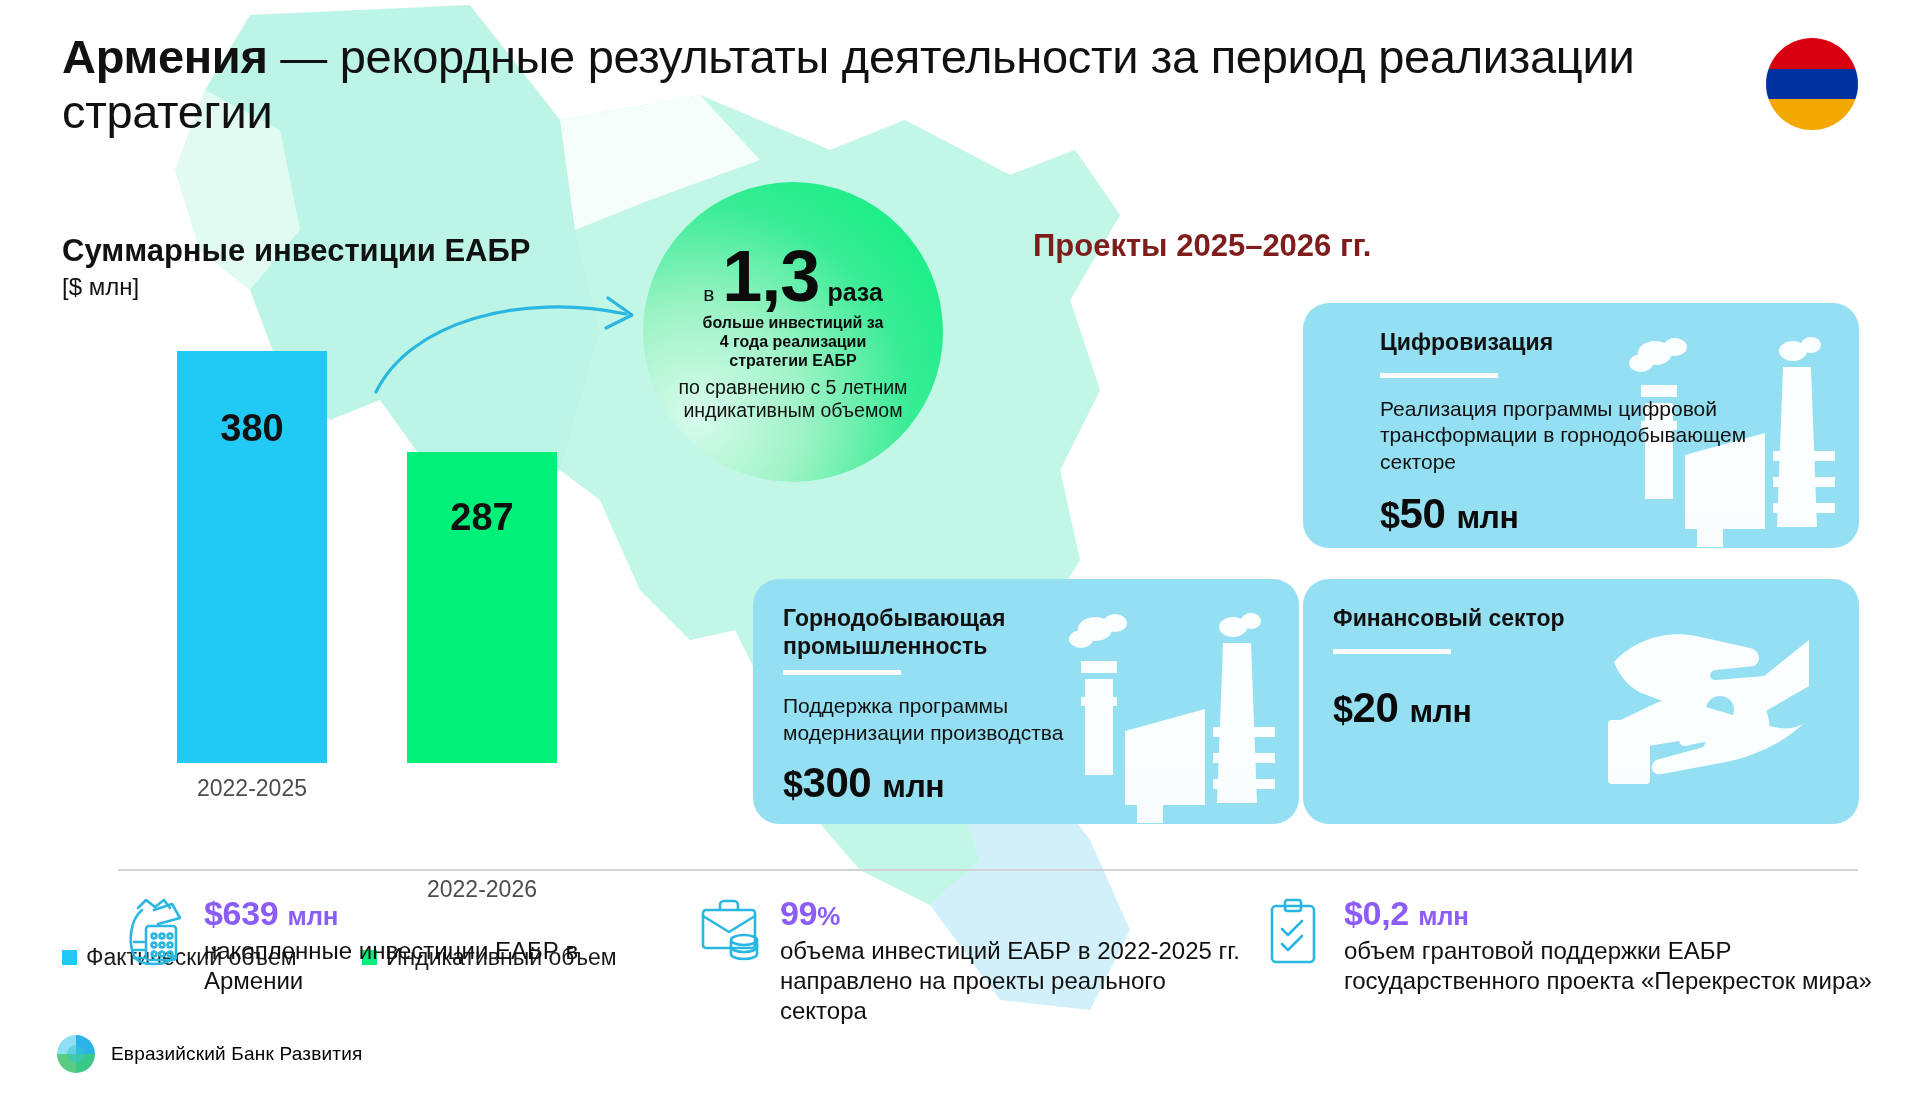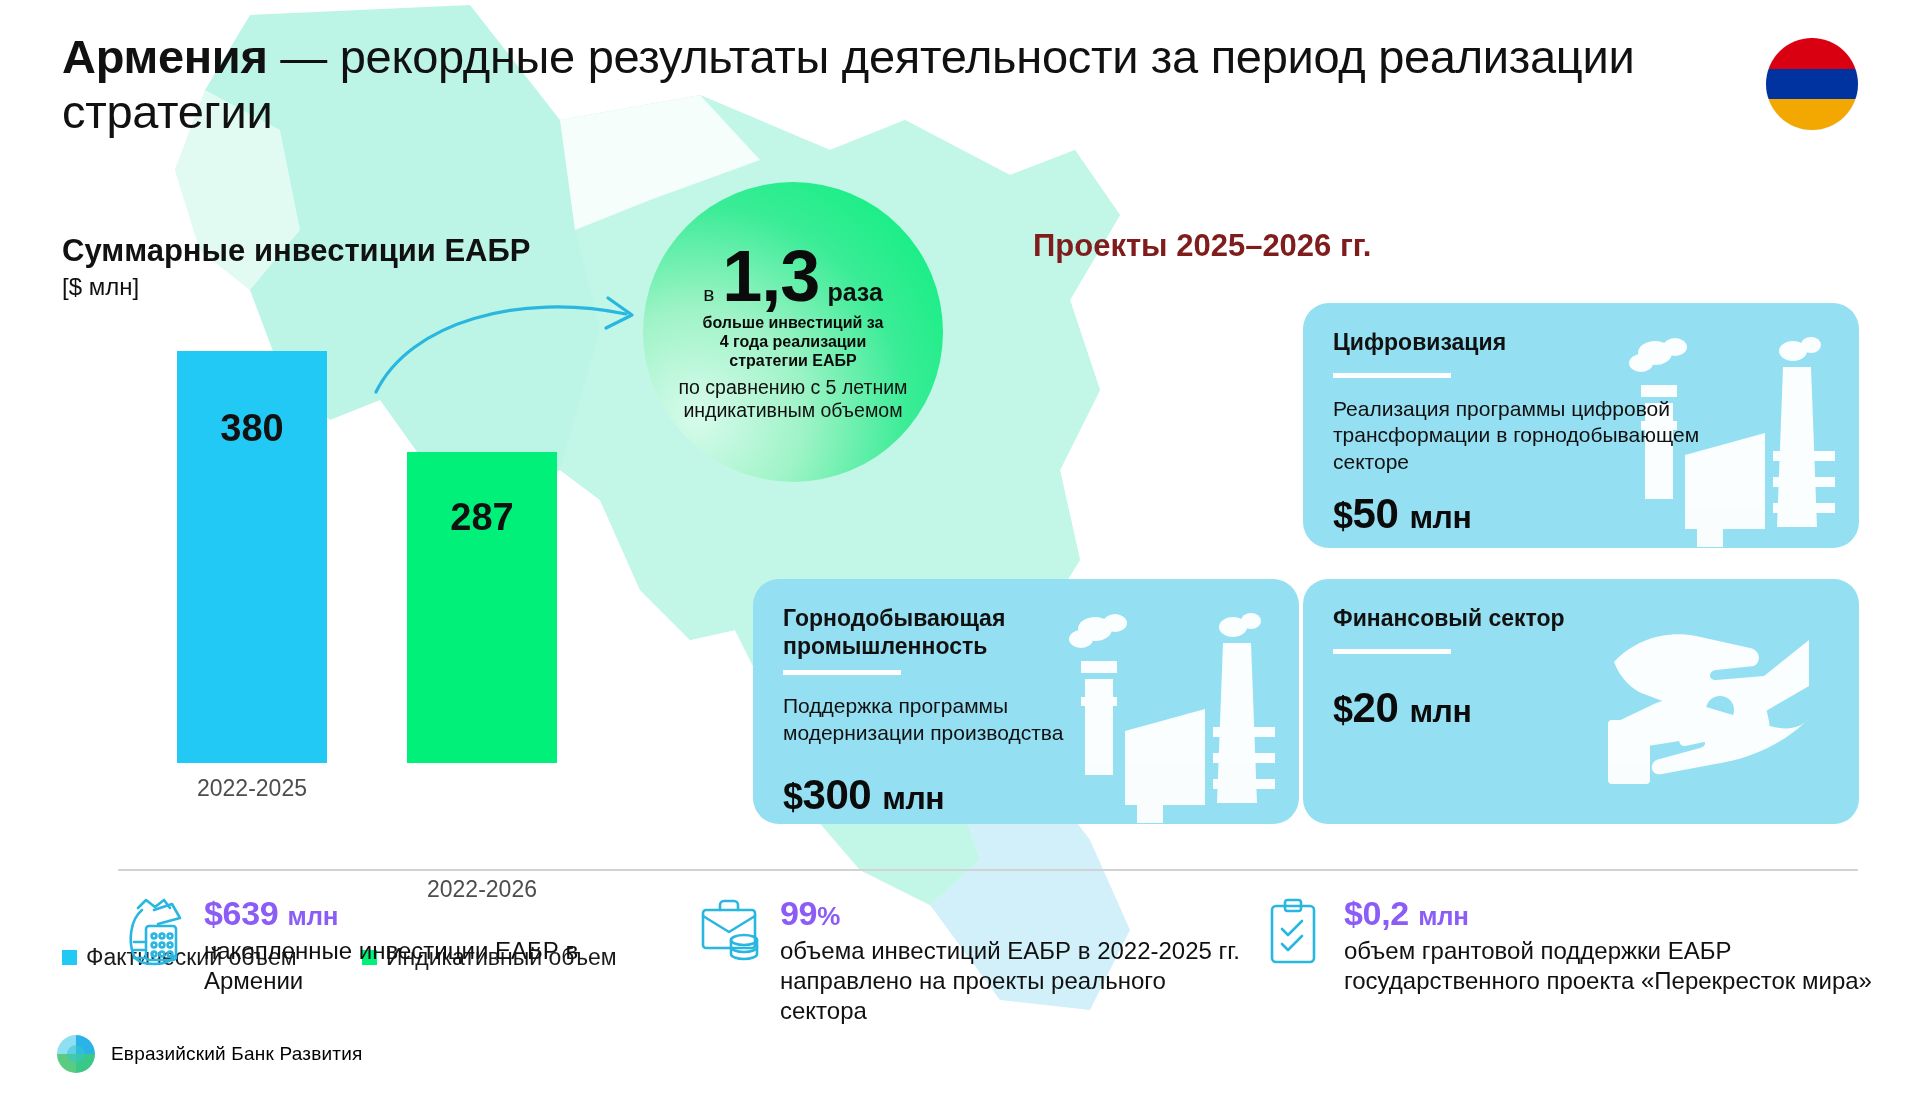--- a/index.html
+++ b/index.html
@@ -165,21 +165,21 @@
       <div>стратегии ЕАБР</div>
     </div>
     <div class="circle-sub">
       <div>по сравнению с 5 летним</div>
       <div>индикативным объемом</div>
     </div>
   </div>
 
   <div class="projects-title">Проекты 2025–2026 гг.</div>
 
-  <div class="card" style="left:1303px; top:303px; width:556px; height:245px;">
+  <div class="card" style="left:1303px; top:303px; width:556px; height:245px;padding-left:47px;">
     <svg class="card-icon" width="230" height="215" viewBox="0 0 230 215" aria-hidden="true">
       <g fill="#ffffff">
         <ellipse cx="40" cy="20" rx="17" ry="12"></ellipse>
         <ellipse cx="60" cy="14" rx="12" ry="9"></ellipse>
         <ellipse cx="26" cy="30" rx="12" ry="9"></ellipse>
         <ellipse cx="178" cy="18" rx="14" ry="10"></ellipse>
         <ellipse cx="196" cy="12" rx="10" ry="8"></ellipse>
         <path d="M26 52 h36 v12 h-36z"></path>
         <path d="M30 70 h28 v96 h-28z"></path>
         <path d="M26 88 h36 v9 h-36z"></path>
@@ -222,28 +222,28 @@
         <path d="M158 118 h62 v10 h-62z"></path>
         <path d="M158 144 h62 v10 h-62z"></path>
         <path d="M158 170 h62 v10 h-62z"></path>
         <path d="M82 186 h26 v28 h-26z"></path>
       </g>
     </svg>
     <div class="card-inner">
       <div class="card-title" style="max-width:300px;">Горнодобывающая промышленность</div>
       <div class="card-rule" style="margin-top:10px;"></div>
       <div class="card-desc" style="max-width:330px;">Поддержка программы модернизации производства</div>
-      <div class="card-amount" style="margin-top:24px;">
+      <div class="card-amount" style="margin-top:12px;">
         <span class="cur">$</span><span>300</span>
         <span class="mln">млн</span>
       </div>
     </div>
   </div>
 
-  <div class="card" style="left:1303px; top:579px; width:556px; height:245px;border-radius:25px;">
+  <div class="card" style="left:1303px; top:579px; width:556px; height:245px;">
     <svg class="card-icon" width="215" height="200" viewBox="0 0 215 200" style="right:40px; bottom:24px;" aria-hidden="true">
       <g fill="#ffffff">
         <path d="M10 62 C30 40, 62 30, 92 36 L146 48 C156 50, 158 62, 150 66 L112 70
                  C104 71, 104 80, 112 80 L160 76 L205 40 L205 86 L150 118
                  C138 126, 122 126, 108 120 L40 94 C28 90, 16 78, 10 62 Z"></path>
         <rect x="70" y="86" width="92" height="52" rx="5" transform="rotate(-12 116 112)"></rect>
         <circle cx="116" cy="110" r="14" fill="#95dff2"></circle>
         <path d="M205 118 C185 140, 152 156, 122 162 L58 174 C48 176, 44 166, 52 160
                  L96 148 C104 146, 102 138, 94 138 L44 146 L4 170 L4 126 L50 104
                  C62 98, 78 98, 92 104 L166 126 C180 130, 196 130, 205 118 Z"></path>

